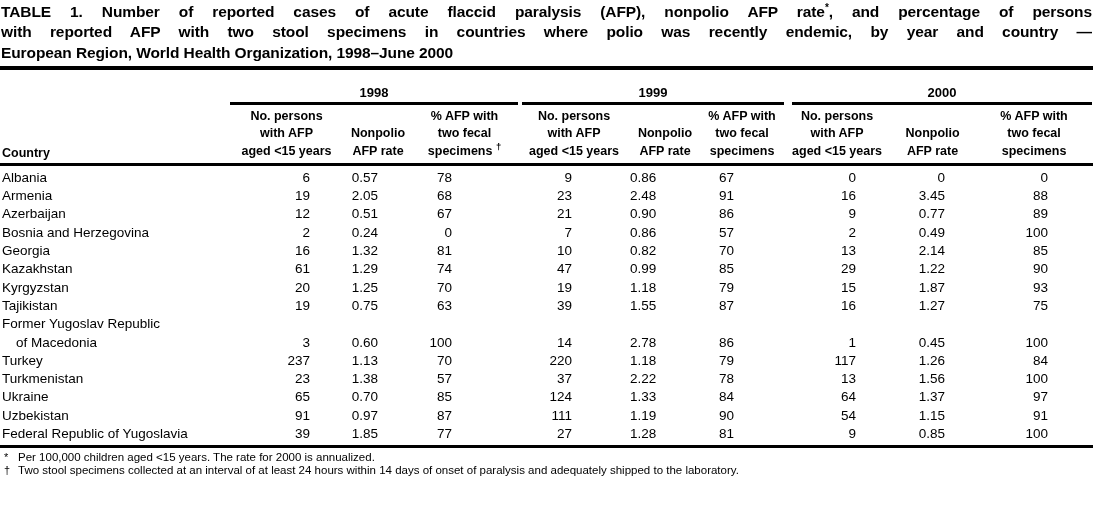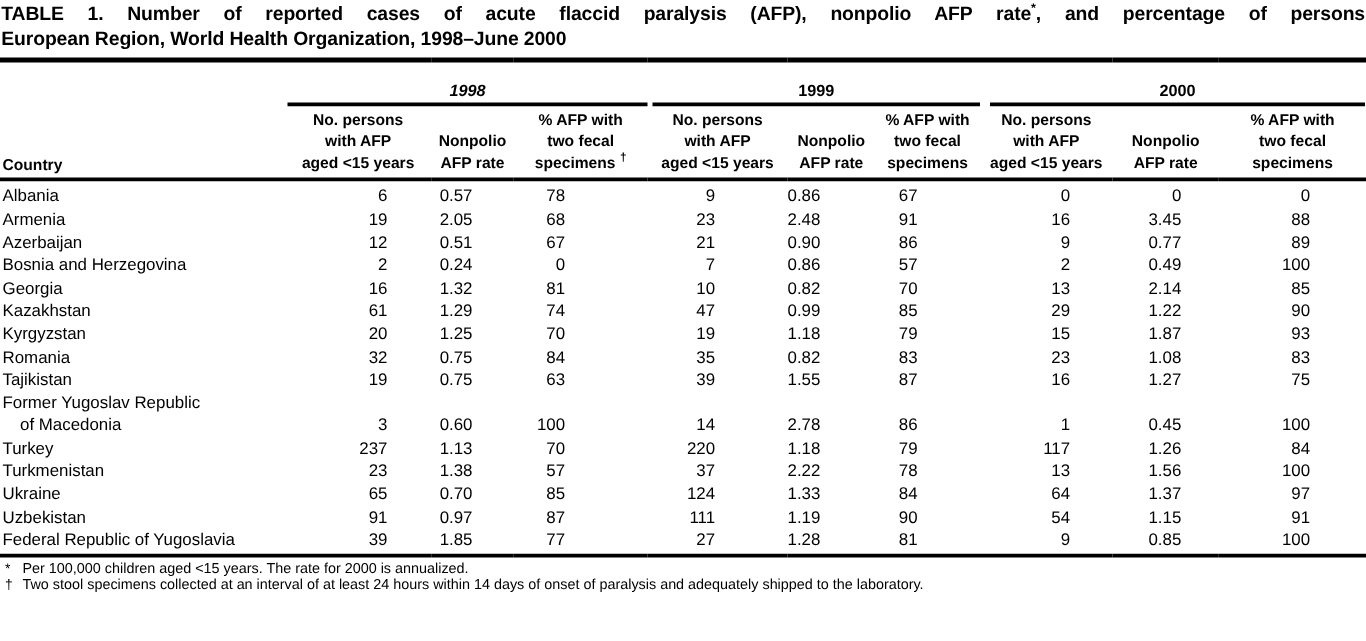--- a/index.html
+++ b/index.html
@@ -22,21 +22,21 @@
     width:1093px; table-layout:fixed; border-collapse:collapse;
     border-top:4px solid #000; border-bottom:3px solid #000;
   }
   th, td { font-size:13px; padding:0; }
   
   .year-row th { padding-top:4px; vertical-align:bottom; }
   .ybar {
     font-weight:bold; font-size:13px; text-align:center;
     border-bottom:3px solid #000; padding-bottom:2px; line-height:15px;
   }
-  .ybar.g1 { margin:0 0 0 2px;font-style:italic; }
+  .ybar.g1 { margin:0 0 0 2px; }
   .ybar.g2 { margin:0 0 0 4px; }
   .ybar.g3 { margin:11px 1px 0 8px; }
   
   .colhead th {
     border-bottom:3px solid #000; vertical-align:bottom;
     font-weight:bold; font-size:12.5px; text-align:center;
     padding:3px 0 3px 0;
   }
   .colhead th.country-head { text-align:left; padding-left:2px; }
   .hl { line-height:17.2px; white-space:nowrap; }
@@ -66,20 +66,21 @@
     font-size:11.5px; line-height:12.6px;
     padding-left:22px; text-indent:-20px; white-space:nowrap;
   }
   .fmark { display:inline-block; width:14px; text-indent:0; font-size:11px; vertical-align:top; }
 </style>
 </head>
 <body>
 
 <div class="title">
   <div class="tline just"><span>TABLE 1. Number of reported cases of acute flaccid paralysis (AFP), nonpolio AFP rate</span><sup>*</sup><span>, and percentage of persons</span></div>
+  <div class="tline just">with reported AFP with two stool specimens in countries where polio was recently endemic, by year and country —</div>
   <div class="tline">European Region, World Health Organization, 1998–June 2000</div>
 </div>
 
 <table>
   <colgroup>
     <col style="width:228px">
     <col style="width:117px">
       <col style="width:66px">
       <col style="width:107px">
     <col style="width:112px">
@@ -227,32 +228,20 @@
         <td class="num c1">1.25</td>
         <td class="num c2">70</td>
         <td class="num c3">19</td>
         <td class="num c4">1.18</td>
         <td class="num c5">79</td>
         <td class="num c6">15</td>
         <td class="num c7">1.87</td>
         <td class="num c8">93</td>
       </tr>
       <tr>
-        <td class="country">Romania</td>
-        <td class="num c0">32</td>
-        <td class="num c1">0.75</td>
-        <td class="num c2">84</td>
-        <td class="num c3">35</td>
-        <td class="num c4">0.82</td>
-        <td class="num c5">83</td>
-        <td class="num c6">23</td>
-        <td class="num c7">1.08</td>
-        <td class="num c8">83</td>
-      </tr>
-      <tr>
         <td class="country">Tajikistan</td>
         <td class="num c0">19</td>
         <td class="num c1">0.75</td>
         <td class="num c2">63</td>
         <td class="num c3">39</td>
         <td class="num c4">1.55</td>
         <td class="num c5">87</td>
         <td class="num c6">16</td>
         <td class="num c7">1.27</td>
         <td class="num c8">75</td>

